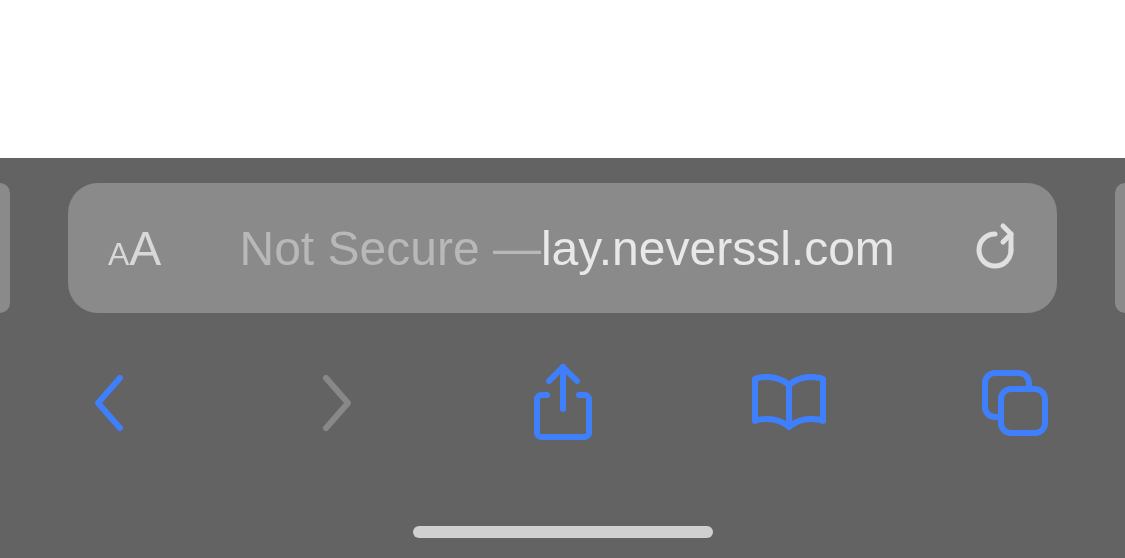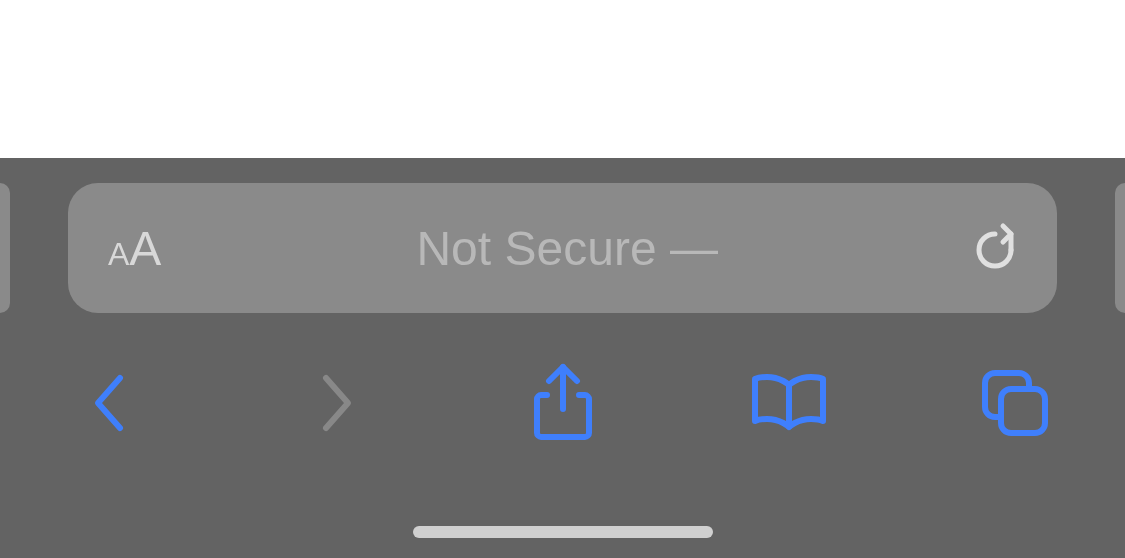--- a/index.html
+++ b/index.html
@@ -163,20 +163,21 @@
 
     <div class="address-bar">
 
       <div class="text-size-control">
         <span class="text-size-small">A</span>
           <span class="text-size-large">A</span>
       </div>
 
       <div class="address-text">
         <span class="security-label">Not Secure — </span>
+          <span class="url-domain">lay.neverssl.com</span>
       </div>
 
       <div class="reload-button">
         <svg width="44" height="52" viewBox="0 0 44 52" fill="none">
           <path d="M22 12 C13 12 6 19 6 28 C6 37 13 44 22 44 C31 44 38 37 38 28" stroke="#e0e0e0" stroke-width="5" stroke-linecap="round" fill="none"></path>
           <path d="M30 4 L38 12 L30 20" stroke="#e0e0e0" stroke-width="5" stroke-linecap="round" stroke-linejoin="round" fill="none"></path>
           <path d="M38 12 L38 28" stroke="#e0e0e0" stroke-width="5" stroke-linecap="round" fill="none"></path>
         </svg>
       </div>
 

